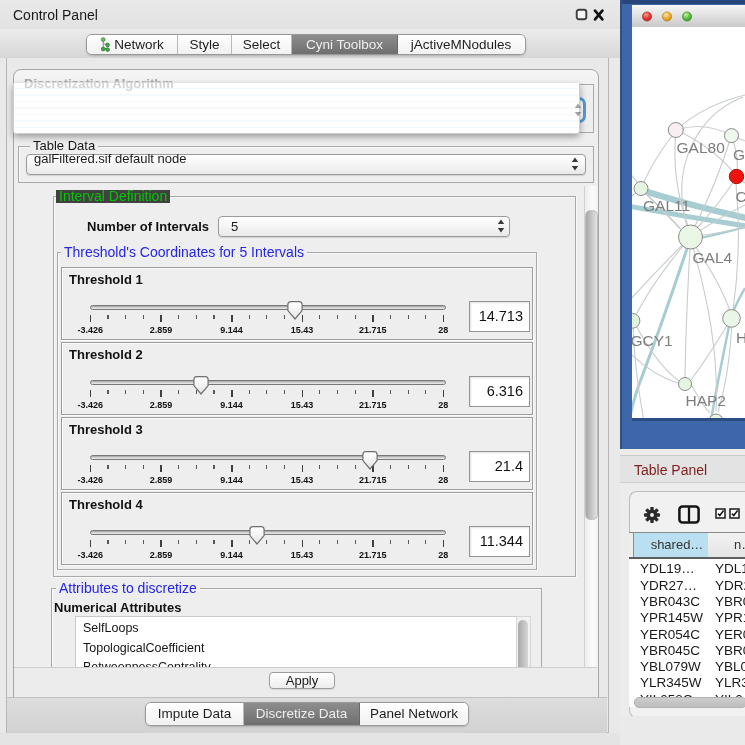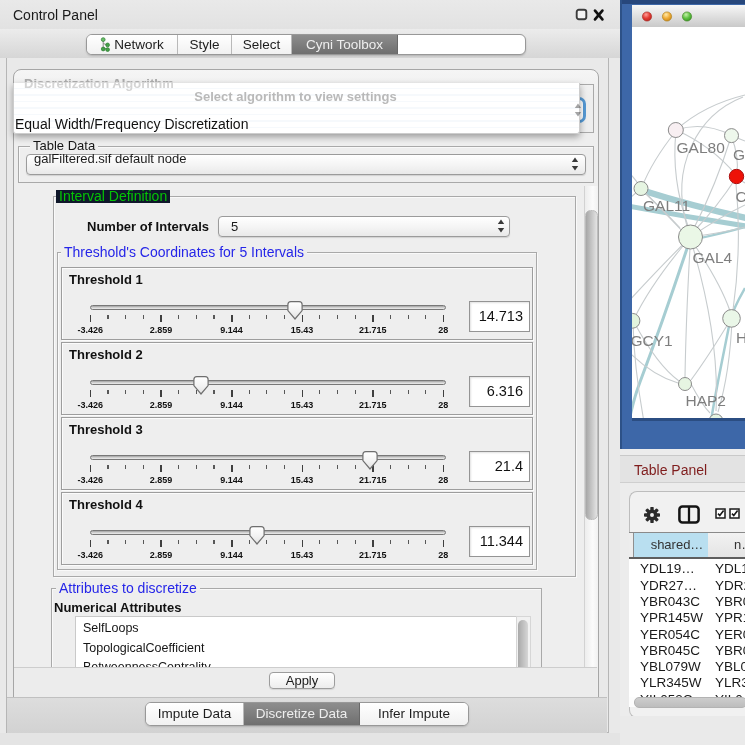--- a/index.html
+++ b/index.html
@@ -36,20 +36,21 @@
       <div class="tabcell" style="width:90px;"><svg width="11" height="15" viewBox="0 0 11 15" style="vertical-align:-3px;margin-right:3px;">
           <path d="M3.2 3.2 V12 M3.2 6.5 L7.5 8 M3.2 11 L7.5 12" stroke="#8a8a8a" stroke-width="1" fill="none"></path>
           <circle cx="3.2" cy="2.6" r="1.9" fill="#6abf69" stroke="#2e7d32" stroke-width=".7"></circle>
           <circle cx="7.6" cy="7.9" r="1.9" fill="#43a047" stroke="#2e7d32" stroke-width=".7"></circle>
           <circle cx="3.2" cy="12" r="1.9" fill="#43a047" stroke="#2e7d32" stroke-width=".7"></circle>
           <circle cx="7.6" cy="12.6" r="1.9" fill="#43a047" stroke="#2e7d32" stroke-width=".7"></circle>
         </svg>Network</div>
       <div class="tabcell" style="width:53px;">Style</div>
       <div class="tabcell" style="width:59px;text-align:center;">Select</div>
       <div class="tabcell tabsel" style="width:105px;">Cyni Toolbox</div>
+      <div class="tabcell" style="width:126px;border-right:none;">jActiveMNodules</div>
     </div>
 <div style="position:absolute;left:6px;top:58px;width:601px;height:674px;background:#e9e9e9;border:1px solid #b6b6b6;border-top:none;"></div>
 <div style="position:absolute;left:13px;top:69px;width:584px;height:628px;background:linear-gradient(#f5f5f5,#eeeeee 26px);border:1px solid #a6a6a6;border-radius:8px 8px 0 0;"></div>
 <div style="position:absolute;left:18px;top:84px;width:574px;height:47px;border:1px solid #a9a9a9;"></div>
 <div style="position:absolute;left:24px;top:77px;font-size:13px;font-weight:bold;color:#d4d4d4;line-height:13px;z-index:45;">Discretization Algorithm</div>
 <div style="position:absolute;left:24px;top:77px;font-size:13px;font-weight:bold;color:#a9a9a9;line-height:13px;z-index:46;clip-path:inset(0 0 8px 0);">Discretization Algorithm</div>
 <div style="position:absolute;left:555px;top:97px;width:25px;height:20px;border:3px solid #5599d4;border-radius:7px;background:#fff;"></div>
 <div class="ab" style="left:573.5px;top:103px;opacity:.45;z-index:42;"><svg width="8" height="14" viewBox="0 0 8 14">
 <path d="M4 0.5 L7.2 5 L0.8 5 Z" fill="#383838"></path>
 <path d="M4 13.5 L7.2 9 L0.8 9 Z" fill="#383838"></path>
@@ -57,21 +58,21 @@
 <div style="position:absolute;left:18px;top:146px;width:574px;height:35px;border:1px solid #a9a9a9;box-shadow:inset 1px 1px 0 rgba(255,255,255,.6);"></div>
 <div style="position:absolute;left:30px;top:140px;font-size:13px;color:#161616;background:#eeeeee;padding:0 3px;line-height:12px;">Table Data</div>
 <div class="combo" style="position:absolute;left:26px;top:154px;width:558px;height:19px;"></div>
 <div class="ctext" style="left:34px;top:151px;">galFiltered.sif default node</div>
 <svg class="ab" style="left:571px;top:157px;z-index:5;" width="8" height="14" viewBox="0 0 8 14">
 <path d="M4 0.5 L7.2 5 L0.8 5 Z" fill="#383838"></path>
 <path d="M4 13.5 L7.2 9 L0.8 9 Z" fill="#383838"></path>
     </svg>
 <div class="ab" style="left:13px;top:186px;width:571px;height:481px;overflow:hidden;">
 <div style="position:absolute;left:40px;top:10px;width:521px;height:379px;border:1px solid #a9a9a9;box-shadow:inset 1px 1px 0 rgba(255,255,255,.65),1px 1px 0 rgba(255,255,255,.65);"></div>
-<div style="position:absolute;left:43px;top:4px;font-size:14px;color:#05c305;background:#0f172a;padding:0 3px;line-height:13px;">Interval Definition</div>
+<div style="position:absolute;left:43px;top:4px;font-size:14px;color:#05c305;background:#404040;padding:0 3px;line-height:13px;">Interval Definition</div>
 <div style="position:absolute;left:74px;top:33px;font-size:13px;font-weight:bold;color:#111;">Number of Intervals</div>
 <div class="combo" style="position:absolute;left:205px;top:30px;width:290px;height:19px;"></div>
 <div class="ctext" style="left:218px;top:33px;">5</div>
 <svg class="ab" style="left:484px;top:33px;z-index:5;" width="8" height="14" viewBox="0 0 8 14">
 <path d="M4 0.5 L7.2 5 L0.8 5 Z" fill="#383838"></path>
 <path d="M4 13.5 L7.2 9 L0.8 9 Z" fill="#383838"></path>
       </svg>
 <div style="position:absolute;left:44px;top:66px;width:478px;height:316px;border:1px solid #a9a9a9;box-shadow:inset 1px 1px 0 rgba(255,255,255,.65),1px 1px 0 rgba(255,255,255,.65);"></div>
 <div style="position:absolute;left:48px;top:60px;font-size:14px;color:#2525e8;background:#eeeeee;padding:0 3px;line-height:13px;">Threshold's Coordinates for 5 Intervals</div>
 <div class="thbox" style="left:48px;top:80.5px;width:470px;height:71px;background:#eeeeee;">
@@ -253,26 +254,24 @@
 <div style="position:absolute;left:505px;top:434px;width:10px;height:60px;border-radius:5px;background:linear-gradient(90deg,#a9a9a9,#d6d6d6);"></div>
 </div>
 <div style="position:absolute;left:584px;top:186px;width:13px;height:481px;background:linear-gradient(90deg,#ededed,#fbfbfb 60%,#f1f1f1);border-left:1px solid #d2d2d2;"></div>
 <div style="position:absolute;left:584.5px;top:210px;width:11px;height:308px;border-radius:5.5px;background:linear-gradient(90deg,#a7a7a7,#e3e3e3);border:1px solid #bcbcbc;"></div>
 <div style="position:absolute;left:14px;top:667px;width:583px;height:30px;background:#ececec;border-top:1px solid #cdcdcd;"></div>
 <div style="position:absolute;left:269px;top:672px;width:64px;height:15px;border:1px solid #9d9d9d;border-radius:4px;background:linear-gradient(#ffffff,#ededed);font-size:13px;color:#1a1a1a;text-align:center;line-height:15px;box-shadow:0 1px 1px rgba(0,0,0,.1);">Apply</div>
 <div style="position:absolute;left:7px;top:697px;width:600px;height:35px;background:linear-gradient(#dddddd,#d2d2d2);border-top:1px solid #c0c0c0;border-bottom:1px solid #a8a8a8;"></div>
 <div style="position:absolute;left:145px;top:702px;width:322px;height:22px;background:#fff;border:1px solid #989898;border-radius:6px;overflow:hidden;box-shadow:0 1px 2px rgba(0,0,0,.15);">
       <div class="tabcell" style="width:97px;line-height:22px;">Impute Data</div>
       <div class="tabcell tabsel" style="width:115px;line-height:22px;text-align:center;">Discretize Data</div>
-      <div class="tabcell" style="width:108px;line-height:22px;border-right:none;">Infer Impute</div>
+      <div class="tabcell" style="width:108px;line-height:22px;border-right:none;">Panel Network</div>
     </div>
 <div style="position:absolute;left:0;top:733px;width:620px;height:12px;background:#e4e4e4;"></div>
 <div style="position:absolute;left:13px;top:83px;width:565px;height:50px;background:repeating-linear-gradient(180deg,#ffffff 0 5px,#f6f9fc 5px 6.5px);border:1px solid #cdcdcd;border-top:none;border-radius:0 0 3px 3px;box-shadow:0 3px 7px rgba(0,0,0,.35);z-index:40;"></div>
-<div style="position:absolute;left:13px;top:89px;width:565px;text-align:center;font-size:13px;font-weight:bold;color:#b9b9b9;z-index:41;">Select algorithm to view settings</div>
-<div style="position:absolute;left:15px;top:116px;font-size:14px;color:#111;z-index:41;">Equal Width/Frequency Discretization</div>
 <div style="position:absolute;left:620px;top:0;width:125px;height:449px;background:#3d67a8;"></div>
 <div style="position:absolute;left:620px;top:0;width:125px;height:4px;background:#27477c;"></div>
 <div style="position:absolute;left:620px;top:0;width:2px;height:449px;background:#2d5187;"></div>
 <div style="position:absolute;left:632px;top:417.5px;width:113px;height:3.5px;background:#2b4d82;"></div>
 <div style="position:absolute;left:632px;top:5px;width:113px;height:22px;background:linear-gradient(#f7f7f7,#c9c9c9);border-bottom:1px solid #909090;"></div>
 <svg class="ab" style="left:638px;top:11px;" width="58" height="11" viewBox="0 0 58 11">
 <defs>
 <radialGradient id="tlr" cx=".4" cy=".3" r=".8">
           <stop offset="0" stop-color="#ff9d97"></stop>
           <stop offset=".5" stop-color="#e33b34"></stop>

